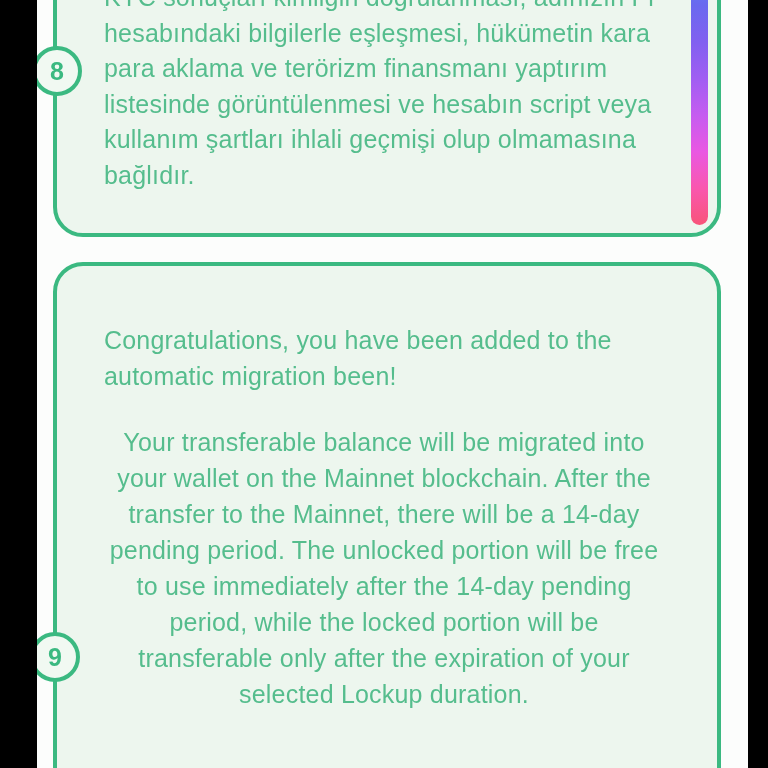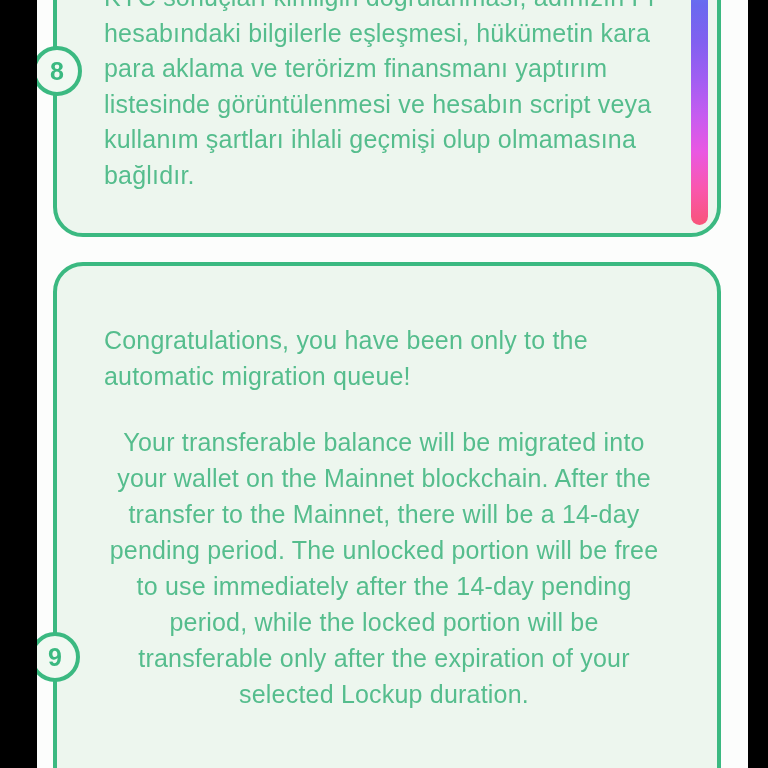--- a/index.html
+++ b/index.html
@@ -99,21 +99,21 @@
 
 <div class="viewport">
   <div class="content">
 
     <section class="card card-step8">
       <p class="body-text step8-body">KYC sonuçları kimliğin doğrulanması, adınızın Pi hesabındaki bilgilerle eşleşmesi, hükümetin kara para aklama ve terörizm finansmanı yaptırım listesinde görüntülenmesi ve hesabın script veya kullanım şartları ihlali geçmişi olup olmamasına bağlıdır.</p>
       <div class="rainbow-bar" style="background: linear-gradient(rgb(63, 228, 115), rgb(60, 238, 146), rgb(62, 242, 185), rgb(64, 238, 222), rgb(71, 210, 239), rgb(79, 167, 242), rgb(91, 130, 242), rgb(106, 105, 239), rgb(129, 96, 240), rgb(160, 94, 242), rgb(197, 92, 240), rgb(233, 88, 226), rgb(249, 87, 174), rgb(248, 84, 121));"></div>
     </section>
 
     <section class="card card-step9">
-      <p class="body-text p1">Congratulations, you have been only to the automatic migration queue!</p>
+      <p class="body-text p1">Congratulations, you have been added to the automatic migration been!</p>
       <p class="body-text p2">Your transferable balance will be migrated into your wallet on the Mainnet blockchain. After the transfer to the Mainnet, there will be a 14-day pending period. The unlocked portion will be free to use immediately after the 14-day pending period, while the locked portion will be transferable only after the expiration of your selected Lockup duration.</p>
     </section>
 
     <div class="step-badge badge-8">
       <span>8</span>
     </div>
     <div class="step-badge badge-9">
       <span>9</span>
     </div>
 

